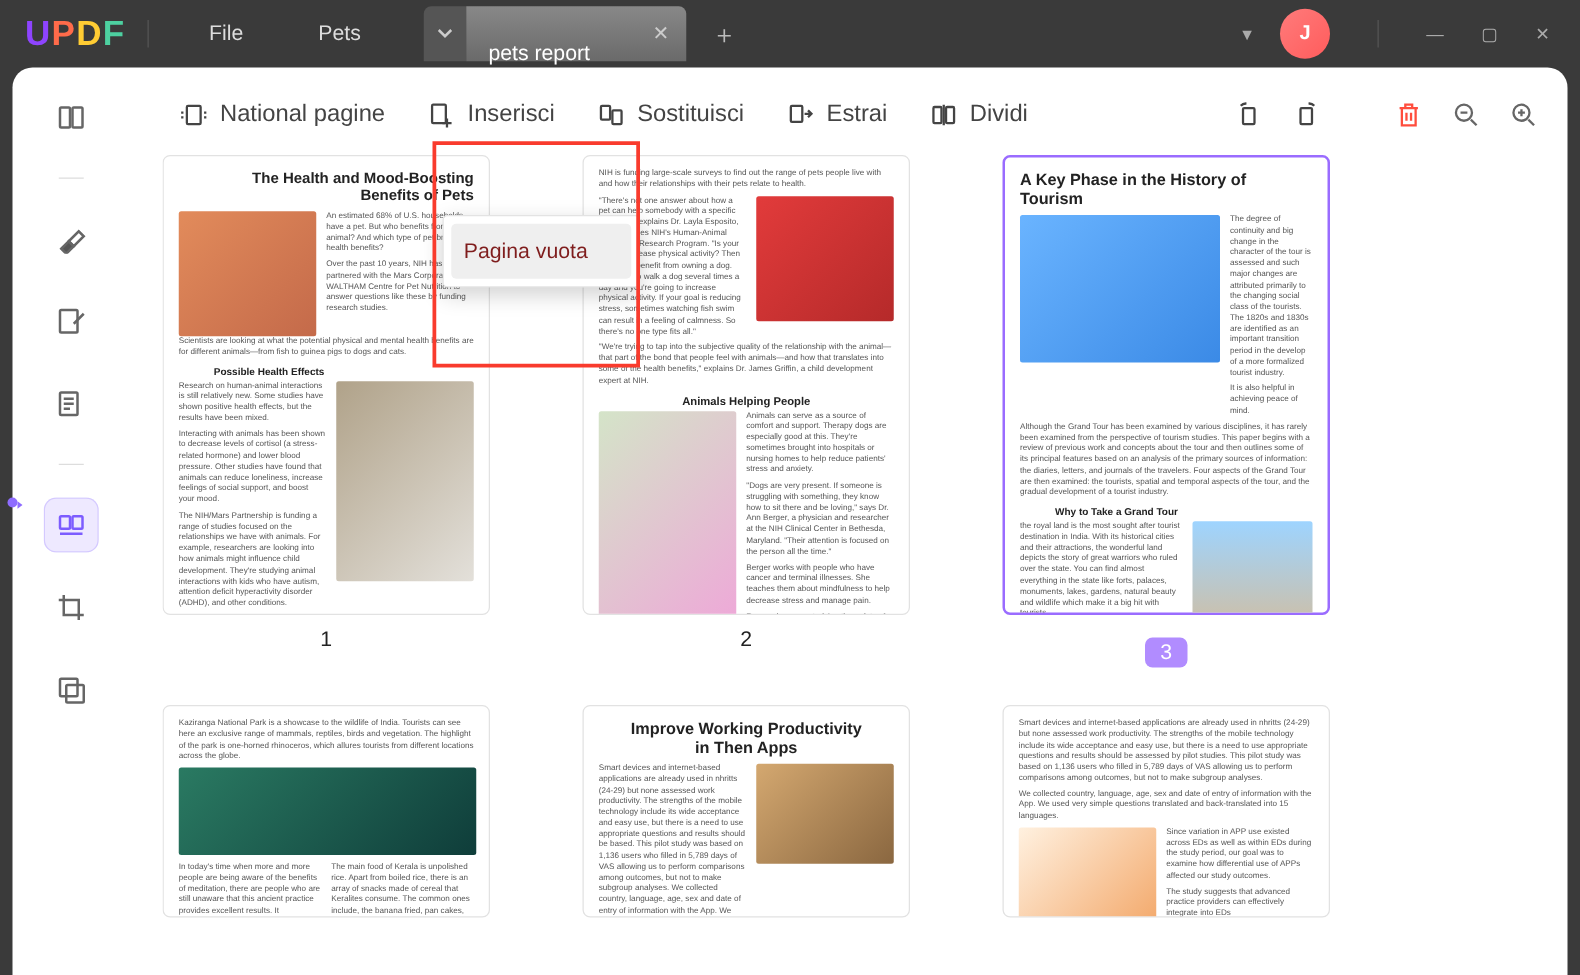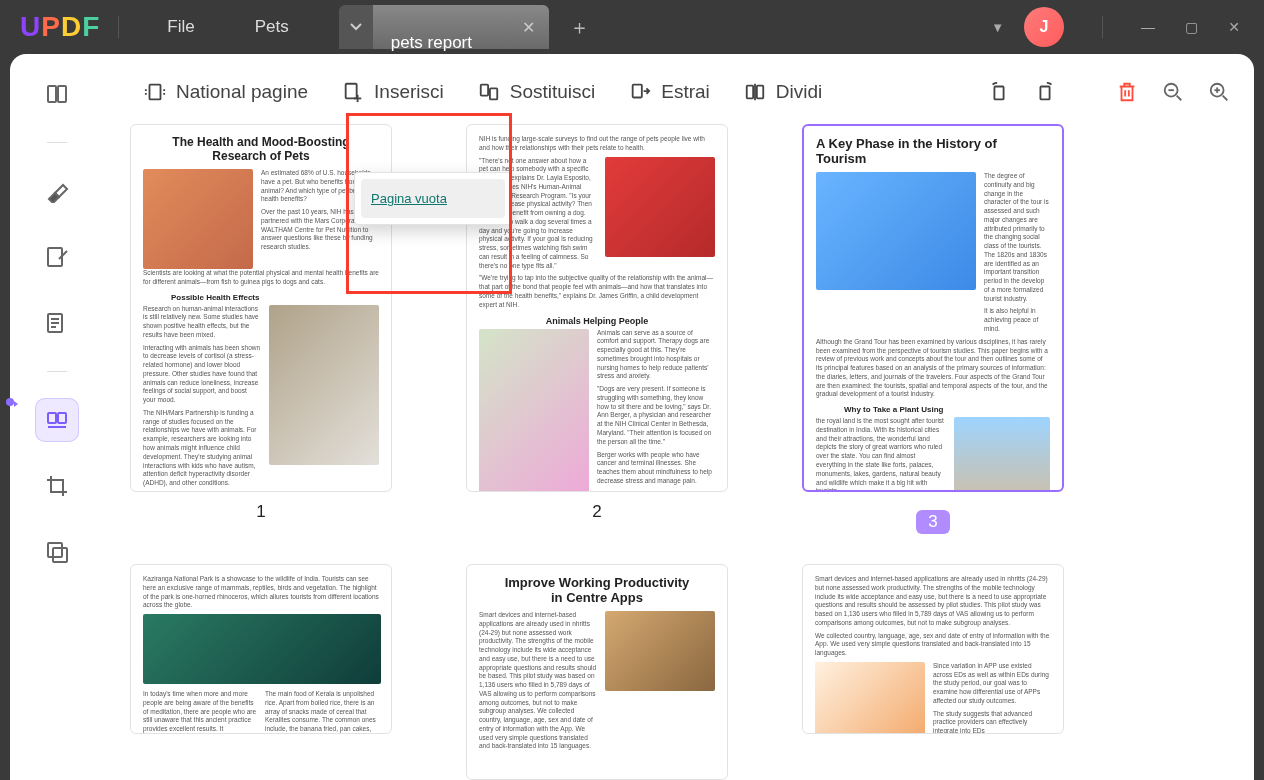--- a/index.html
+++ b/index.html
@@ -110,21 +110,21 @@
   top: 118px; left: 344px;
   width: 158px;
   background: #fff;
   border: 1px solid #e3e3e3;
   border-radius: 4px;
   box-shadow: 0 6px 18px rgba(0,0,0,.18);
   padding: 6px;
   z-index: 20;
 }
 .dropdown-item {
-  padding: 12px 10px; font-size: 13px; color: #0f766e; cursor: pointer; border-radius: 4px; text-decoration: underline;
+  padding: 12px 10px; font-size: 17px; color: #7f1d1d; cursor: pointer; border-radius: 4px;
 }
 .dropdown-item.active { background: #efefef; }
 
 
 .highlight-box {
   position: absolute;
   left: 336px; top: 59px;
   width: 166px; height: 181px;
   border: 3px solid #f93b2d;
   z-index: 30; pointer-events: none;
@@ -138,21 +138,21 @@
 }
 .row { display: flex; gap: 74px; margin-bottom: 12px; }
 .page {
   width: 262px; height: 368px; background: #fff;
   border: 1px solid #e2e2e2; border-radius: 6px;
   padding: 10px 12px; position: relative; overflow: hidden;
   font-size: 6.5px; color: #555;
 }
 .page.selected { border: 2px solid #9a6cff; }
 
-.page-title1 { font-weight: 700; font-size: 12px; text-align: center; color: #222; margin-bottom: 6px; }
+.page-title1 { font-weight: 700; font-size: 12px; text-align: right; color: #222; margin-bottom: 6px; }
 .page-title3 { font-weight: 700; font-size: 13px; color: #222; margin-bottom: 6px; }
 .page-title5 { font-weight: 700; font-size: 13px; text-align: center; color: #222; margin-bottom: 6px; }
 .subhead { font-weight: 700; font-size: 8px; color: #222; margin: 6px 0 3px; padding-left: 28px; }
 .subhead-c { font-weight: 700; font-size: 9px; text-align: center; color: #222; margin: 6px 0 3px; }
 
 .twocol { display: flex; gap: 8px; }
 .col { flex: 1; }
 .imgbox { background: linear-gradient(135deg, #e28b5b, #c46a4a); border-radius: 2px; }
 .img-red { background: linear-gradient(135deg, #e23b3b, #b52a2a); }
 .img-blue { background: linear-gradient(135deg, #6ab4ff, #3b8ae6); }
@@ -352,21 +352,21 @@
     <div class="dropdown-item active">Pagina vuota</div>
   </div>
 
   <div class="highlight-box"></div>
 
   <div class="pages">
     <div class="row">
 
       <div>
         <div class="page">
-          <div class="page-title1"><span>The Health and Mood-Boosting</span><br><span>Research of Pets</span></div>
+          <div class="page-title1"><span>The Health and Mood-Boosting</span><br><span>Benefits of Pets</span></div>
           <div class="twocol">
             <div class="imgbox" style="width:110px;height:100px"></div>
             <div class="col">
               <span class="greek">An estimated 68% of U.S. households have a pet. But who benefits from an animal? And which type of pet brings health benefits?</span>
               <span class="greek">Over the past 10 years, NIH has partnered with the Mars Corporation's WALTHAM Centre for Pet Nutrition to answer questions like these by funding research studies.</span>
             </div>
           </div>
           <span class="greek">Scientists are looking at what the potential physical and mental health benefits are for different animals—from fish to guinea pigs to dogs and cats.</span>
           <div class="subhead">Possible Health Effects</div>
           <div class="twocol">
@@ -409,21 +409,21 @@
         <div class="page selected">
           <div class="page-title3">A Key Phase in the History of Tourism</div>
           <div class="twocol">
             <div class="imgbox img-blue" style="width:160px;height:118px"></div>
             <div class="col">
               <span class="greek">The degree of continuity and big change in the character of the tour is assessed and such major changes are attributed primarily to the changing social class of the tourists. The 1820s and 1830s are identified as an important transition period in the develop of a more formalized tourist industry.</span>
               <span class="greek">It is also helpful in achieving peace of mind.</span>
             </div>
           </div>
           <span class="greek">Although the Grand Tour has been examined by various disciplines, it has rarely been examined from the perspective of tourism studies. This paper begins with a review of previous work and concepts about the tour and then outlines some of its principal features based on an analysis of the primary sources of information: the diaries, letters, and journals of the travelers. Four aspects of the Grand Tour are then examined: the tourists, spatial and temporal aspects of the tour, and the gradual development of a tourist industry.</span>
-          <div class="subhead">Why to Take a Plant Using</div>
+          <div class="subhead">Why to Take a Grand Tour</div>
           <div class="twocol">
             <div class="col">
               <span class="greek">the royal land is the most sought after tourist destination in India. With its historical cities and their attractions, the wonderful land depicts the story of great warriors who ruled over the state. You can find almost everything in the state like forts, palaces, monuments, lakes, gardens, natural beauty and wildlife which make it a big hit with tourists.</span>
 
             </div>
             <div class="imgbox img-sky" style="width:96px;height:126px"></div>
           </div>
         </div>
         <div class="page-num-wrap"><span class="page-num selected">3</span></div>
       </div>
@@ -440,22 +440,22 @@
                 <span class="greek">In today's time when more and more people are being aware of the benefits of meditation, there are people who are still unaware that this ancient practice provides excellent results. It strengthens your mind and makes you stronger. It is also</span>
               </div>
             <div class="col">
                 <span class="greek">The main food of Kerala is unpolished rice. Apart from boiled rice, there is an array of snacks made of cereal that Keralites consume. The common ones include, the banana fried, pan cakes, along with delicious</span>
               </div>
           </div>
         </div>
       </div>
 
       <div>
-        <div class="page" style="height:216px">
-          <div class="page-title5"><span>Improve Working Productivity</span><br><span>in Centre Apps</span></div>
+        <div class="page" style="height:170px">
+          <div class="page-title5"><span>Improve Working Productivity</span><br><span>in Then Apps</span></div>
           <div class="twocol">
             <div class="col">
                 <span class="greek">Smart devices and internet-based applications are already used in nhritts (24-29) but none assessed work productivity. The strengths of the mobile technology include its wide acceptance and easy use, but there is a need to use appropriate questions and results should be based. This pilot study was based on 1,136 users who filled in 5,789 days of VAS allowing us to perform comparisons among outcomes, but not to make subgroup analyses. We collected country, language, age, sex and date of entry of information with the App. We used very simple questions translated and back-translated into 15 languages.</span>
               </div>
             <div class="imgbox img-office" style="width:110px;height:80px"></div>
           </div>
 
         </div>
       </div>
 

